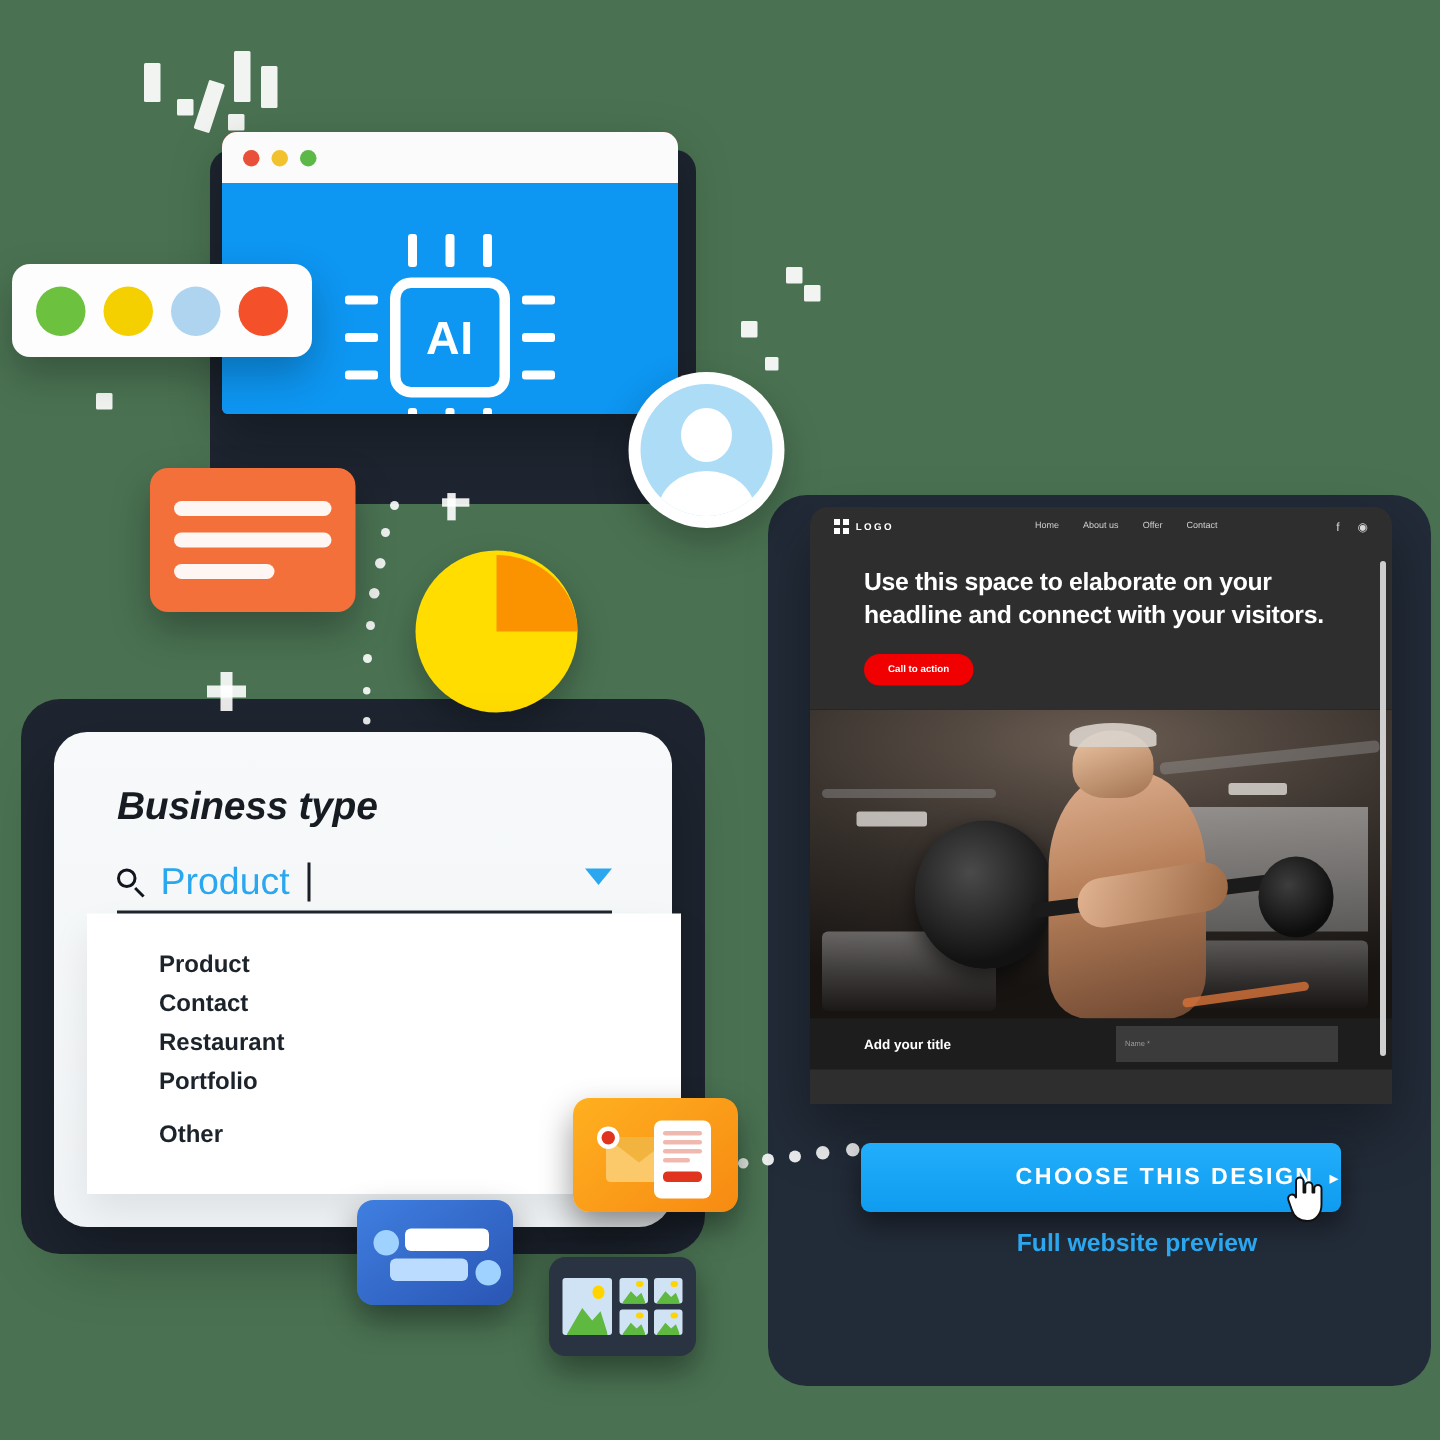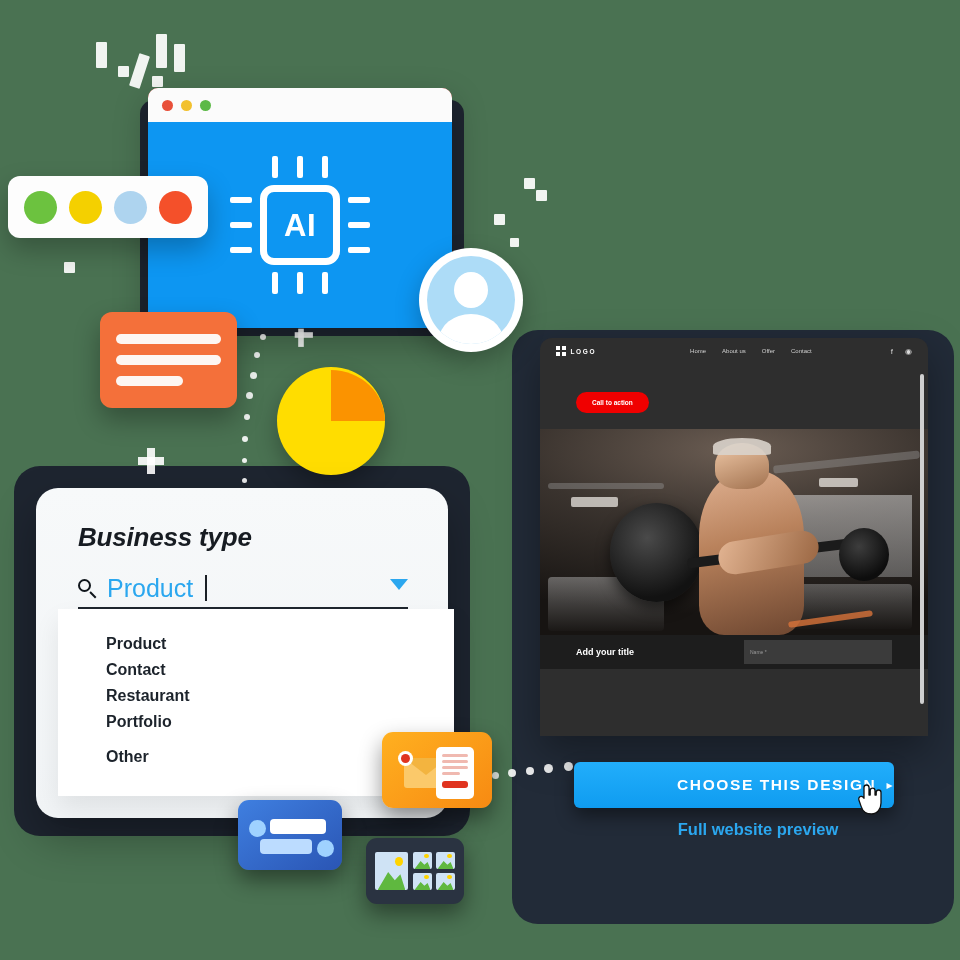--- a/index.html
+++ b/index.html
@@ -18,21 +18,21 @@
   .plus:after{top:50%;left:0;height:8px;width:26px;transform:translateY(-50%);}
   .dotline{position:absolute;}
   .dotline i{position:absolute;display:block;border-radius:50%;background:#ffffff;opacity:.9;}
 
   
   .plate{position:absolute;background:#1e2530;border-radius:26px;}
   .plate.soft{background:#222b38;}
 
   
   .browser{
-    position:absolute;left:148px;top:88px;width:304px;height:240px;
+    position:absolute;left:148px;top:88px;width:304px;height:188px;
     background:#ef4444;border-radius:10px 10px 4px 4px;
     box-shadow:0 14px 34px rgba(0,0,0,.28);overflow:hidden;
   }
   .browser .bar{height:34px;background:#fbfbfb;display:flex;align-items:center;gap:8px;padding-left:14px;}
   .browser .bar span{width:11px;height:11px;border-radius:50%;display:block;}
   .browser .screen{height:206px;background:#0d96f2;display:flex;align-items:center;justify-content:center;}
 
   
   .chip{position:relative;width:150px;height:150px;}
   .chip .body{
@@ -338,20 +338,21 @@
         <a href="#">Offer</a>
         <a href="#">Contact</a>
       </div>
       <div class="social">
         <i>f</i>
         <i>◉</i>
       </div>
     </div>
 
     <div class="hero">
+      <h1>Use this space to elaborate on your headline and connect with your visitors.</h1>
       <div class="cta">Call to action</div>
     </div>
 
     <div class="photo">
       <div class="gym">
         <div class="wall"></div>
         <div class="pipe" style="left:2%;top:26%;width:30%;height:3%;"></div>
         <div class="pipe" style="left:60%;top:14%;width:38%;height:4%;transform:rotate(-6deg);"></div>
         <div class="lamp" style="left:8%;top:33%;width:12%;height:5%;"></div>
         <div class="lamp" style="left:72%;top:24%;width:10%;height:4%;"></div>

